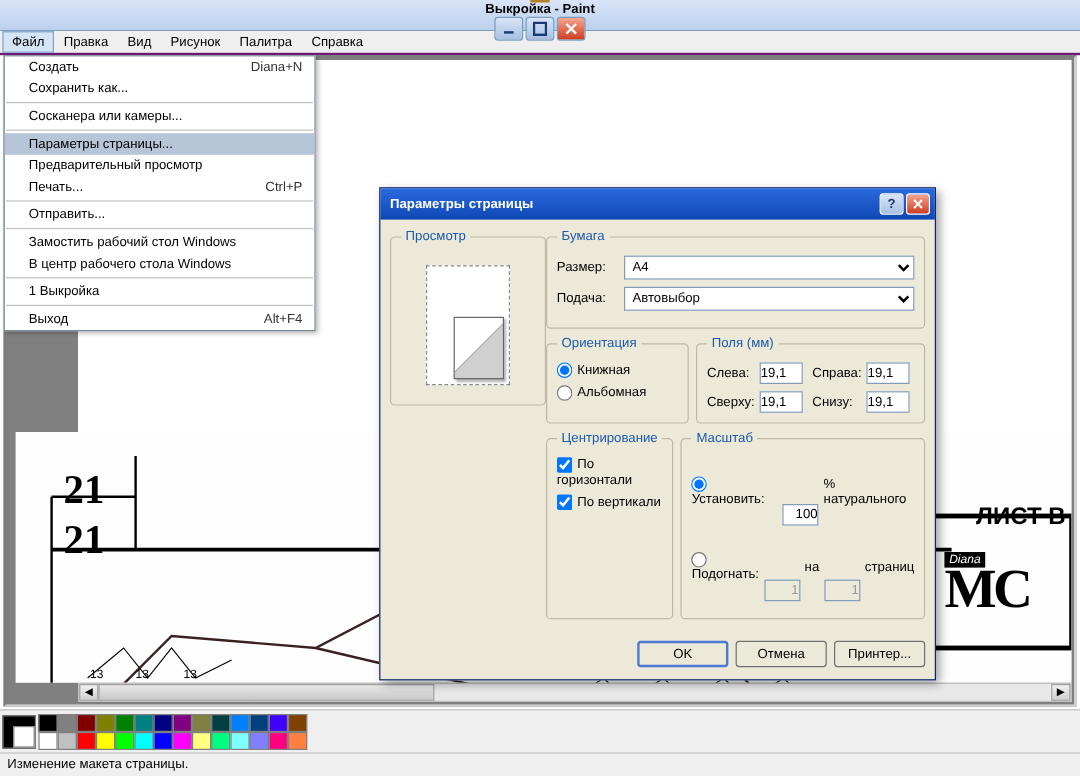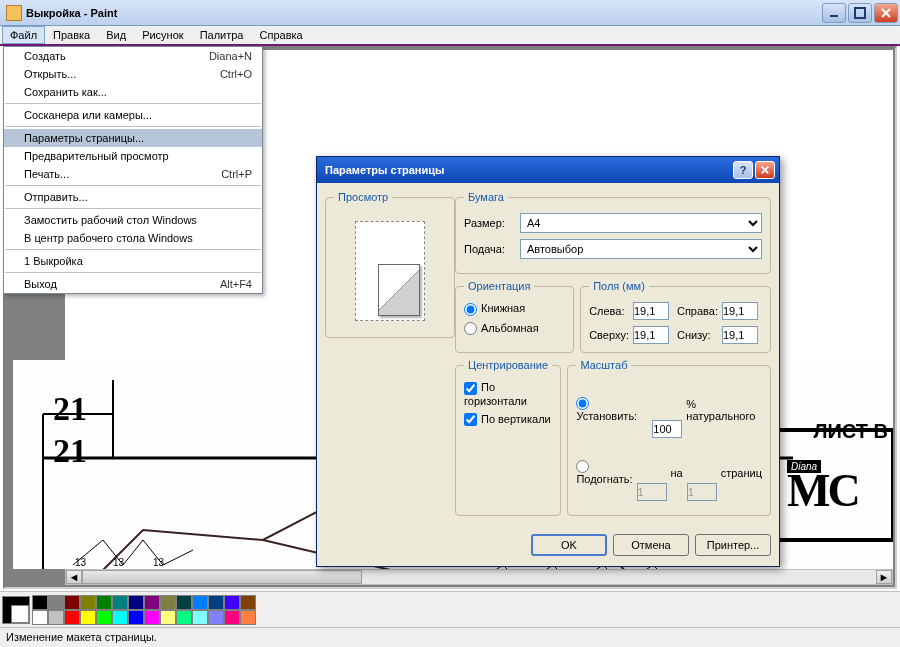--- a/index.html
+++ b/index.html
@@ -1,19 +1,19 @@
 <!DOCTYPE html>
 <html><head>
 <meta charset="utf-8">
 <style>
 * { box-sizing: border-box; margin: 0; padding: 0; font-family: Tahoma, sans-serif; font-size: 11px; }
 body { background: #fff; width: 900px; height: 647px; overflow: hidden; position: relative; }
 
 
-.titlebar { height: 26px; background: linear-gradient(to bottom, #d8e4f8, #bcd0ed); border-bottom: 1px solid #7b9ebd; display: flex; align-items: center; padding: 0 2px; }
+.titlebar { height: 26px; background: linear-gradient(to bottom, #d8e4f8, #bcd0ed); border-bottom: 1px solid #7b9ebd; display: flex; align-items: center; padding: 0 2px; flex-direction: column; }
 .titlebar .icon { width: 16px; height: 16px; margin: 0 4px; background: #f5c05a; border: 1px solid #b0802c; }
 .titlebar .title { flex: 1; font-weight: bold; color: #000; }
 .winbtns { display: flex; gap: 2px; }
 .winbtn { width: 24px; height: 20px; border: 1px solid #7b9ebd; border-radius: 3px; display: flex; align-items: center; justify-content: center; cursor: pointer; }
 .winbtn.min, .winbtn.max { background: linear-gradient(#d9e4f7,#a8c0e4); }
 .winbtn.close { background: linear-gradient(#f6a691,#cf3c1f); }
 .winbtn svg { width: 12px; height: 12px; }
 
 
 .menubar { height: 20px; background: #efefef; border-bottom: 2px solid #701a75; display: flex; align-items: center; padding: 0 2px; }
@@ -83,21 +83,21 @@
 .preview-box::after{content:''; position:absolute; right:4px; bottom:4px; width:40px; height:50px; background: linear-gradient(135deg,#fff 49%, #999 50%, #d0d0d0 51%); border:1px solid #666; box-shadow: 2px 2px 2px rgba(0,0,0,.3);}
 
 .margins-grid { display: grid; grid-template-columns: auto 40px auto 40px; gap: 6px 4px; align-items: center;}
 .margins-grid input { width: 36px; height: 18px; border: 1px solid #7f9db9;}
 
 .dlg-buttons { display: flex; justify-content: flex-end; gap: 6px; padding: 4px 8px 10px; }
 .dlg-buttons button { width: 76px; height: 22px; background: #ece9d8; border: 1px solid #707070; border-radius: 3px; cursor: pointer; font: inherit;}
 .dlg-buttons button.default { border: 2px solid #4a7bd0; }
 
 .scale-row { display:flex; align-items:center; gap:4px; margin-bottom:6px;}
-.scale-row input[type=text]{width:30px; height:18px; border:1px solid #7f9db9; text-align:left;margin-top:39px;}
+.scale-row input[type=text]{width:30px; height:18px; border:1px solid #7f9db9; text-align:right;margin-top:39px;}
 .scale-row input[type=text].disabled{background:#ece9d8; color:#999;}
 </style>
 </head>
 <body>
 
 <div class="titlebar">
   <div class="icon"></div>
   <div class="title">Выкройка - Paint</div>
   <div class="winbtns">
     <div class="winbtn min">
@@ -160,24 +160,20 @@
         <div class="thumb"></div>
       </div>
     <div class="arrow">►</div>
   </div>
 </div>
 
 <div class="dropdown">
   <div class="dd-item">
       <span class="lbl">Создать</span>
       <span class="accel">Diana+N</span>
-    </div>
-  <div class="dd-item">
-      <span class="lbl">Открыть...</span>
-      <span class="accel">Ctrl+O</span>
     </div>
   <div class="dd-item">
       <span class="lbl">Сохранить как...</span>
     </div>
   <div class="dd-sep"></div>
   <div class="dd-item">
       <span class="lbl">Сосканера или камеры...</span>
     </div>
   <div class="dd-sep"></div>
   <div class="dd-item hover">

